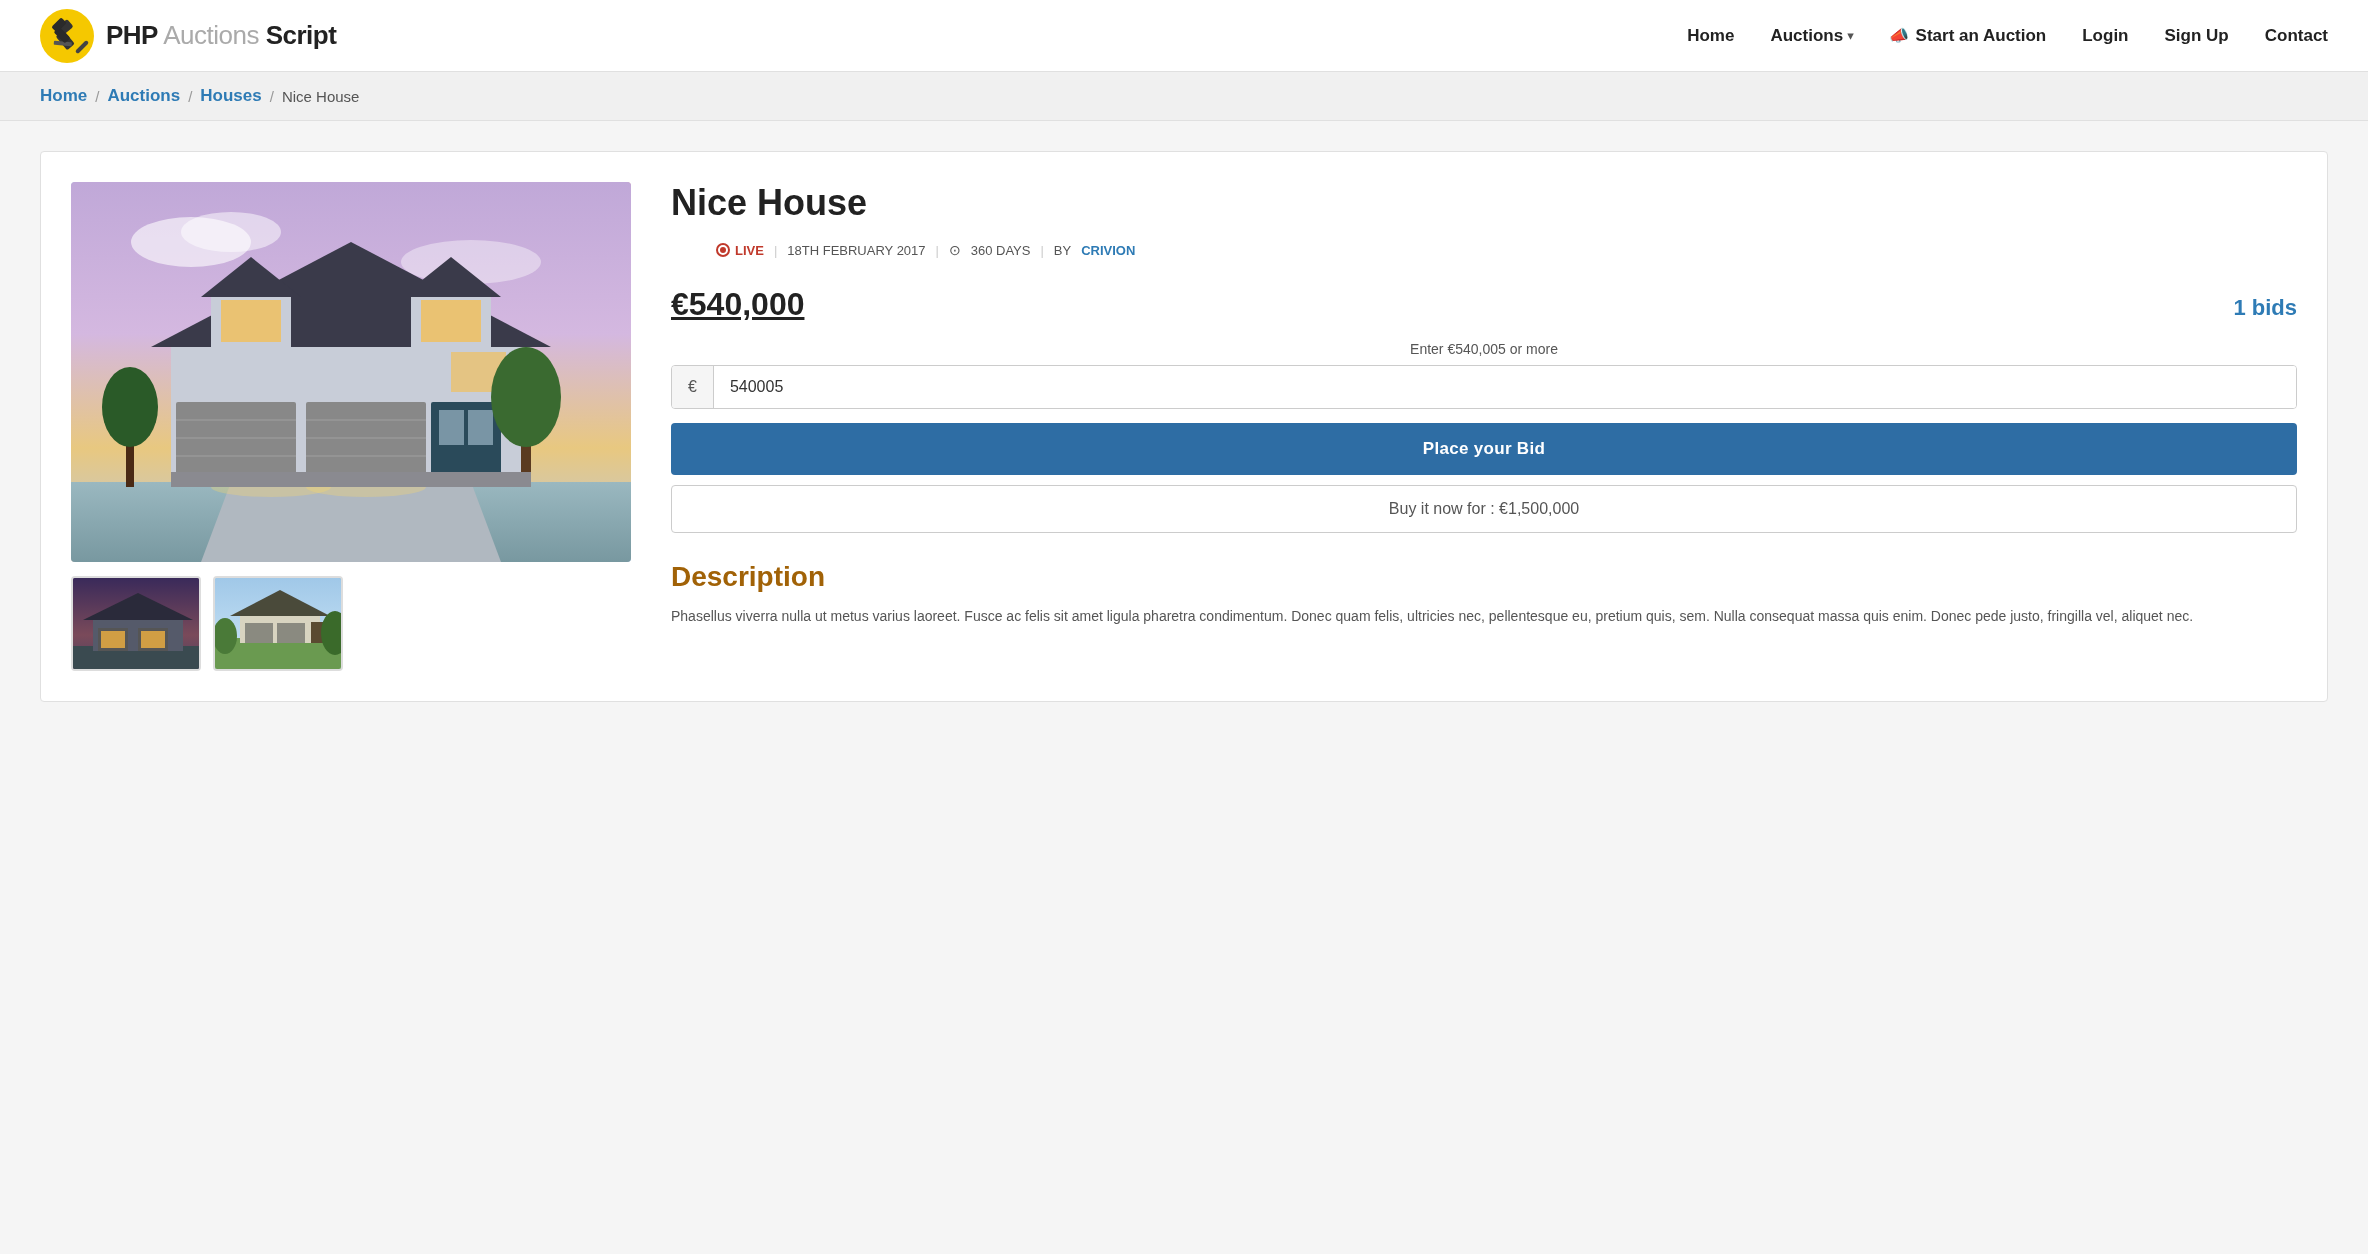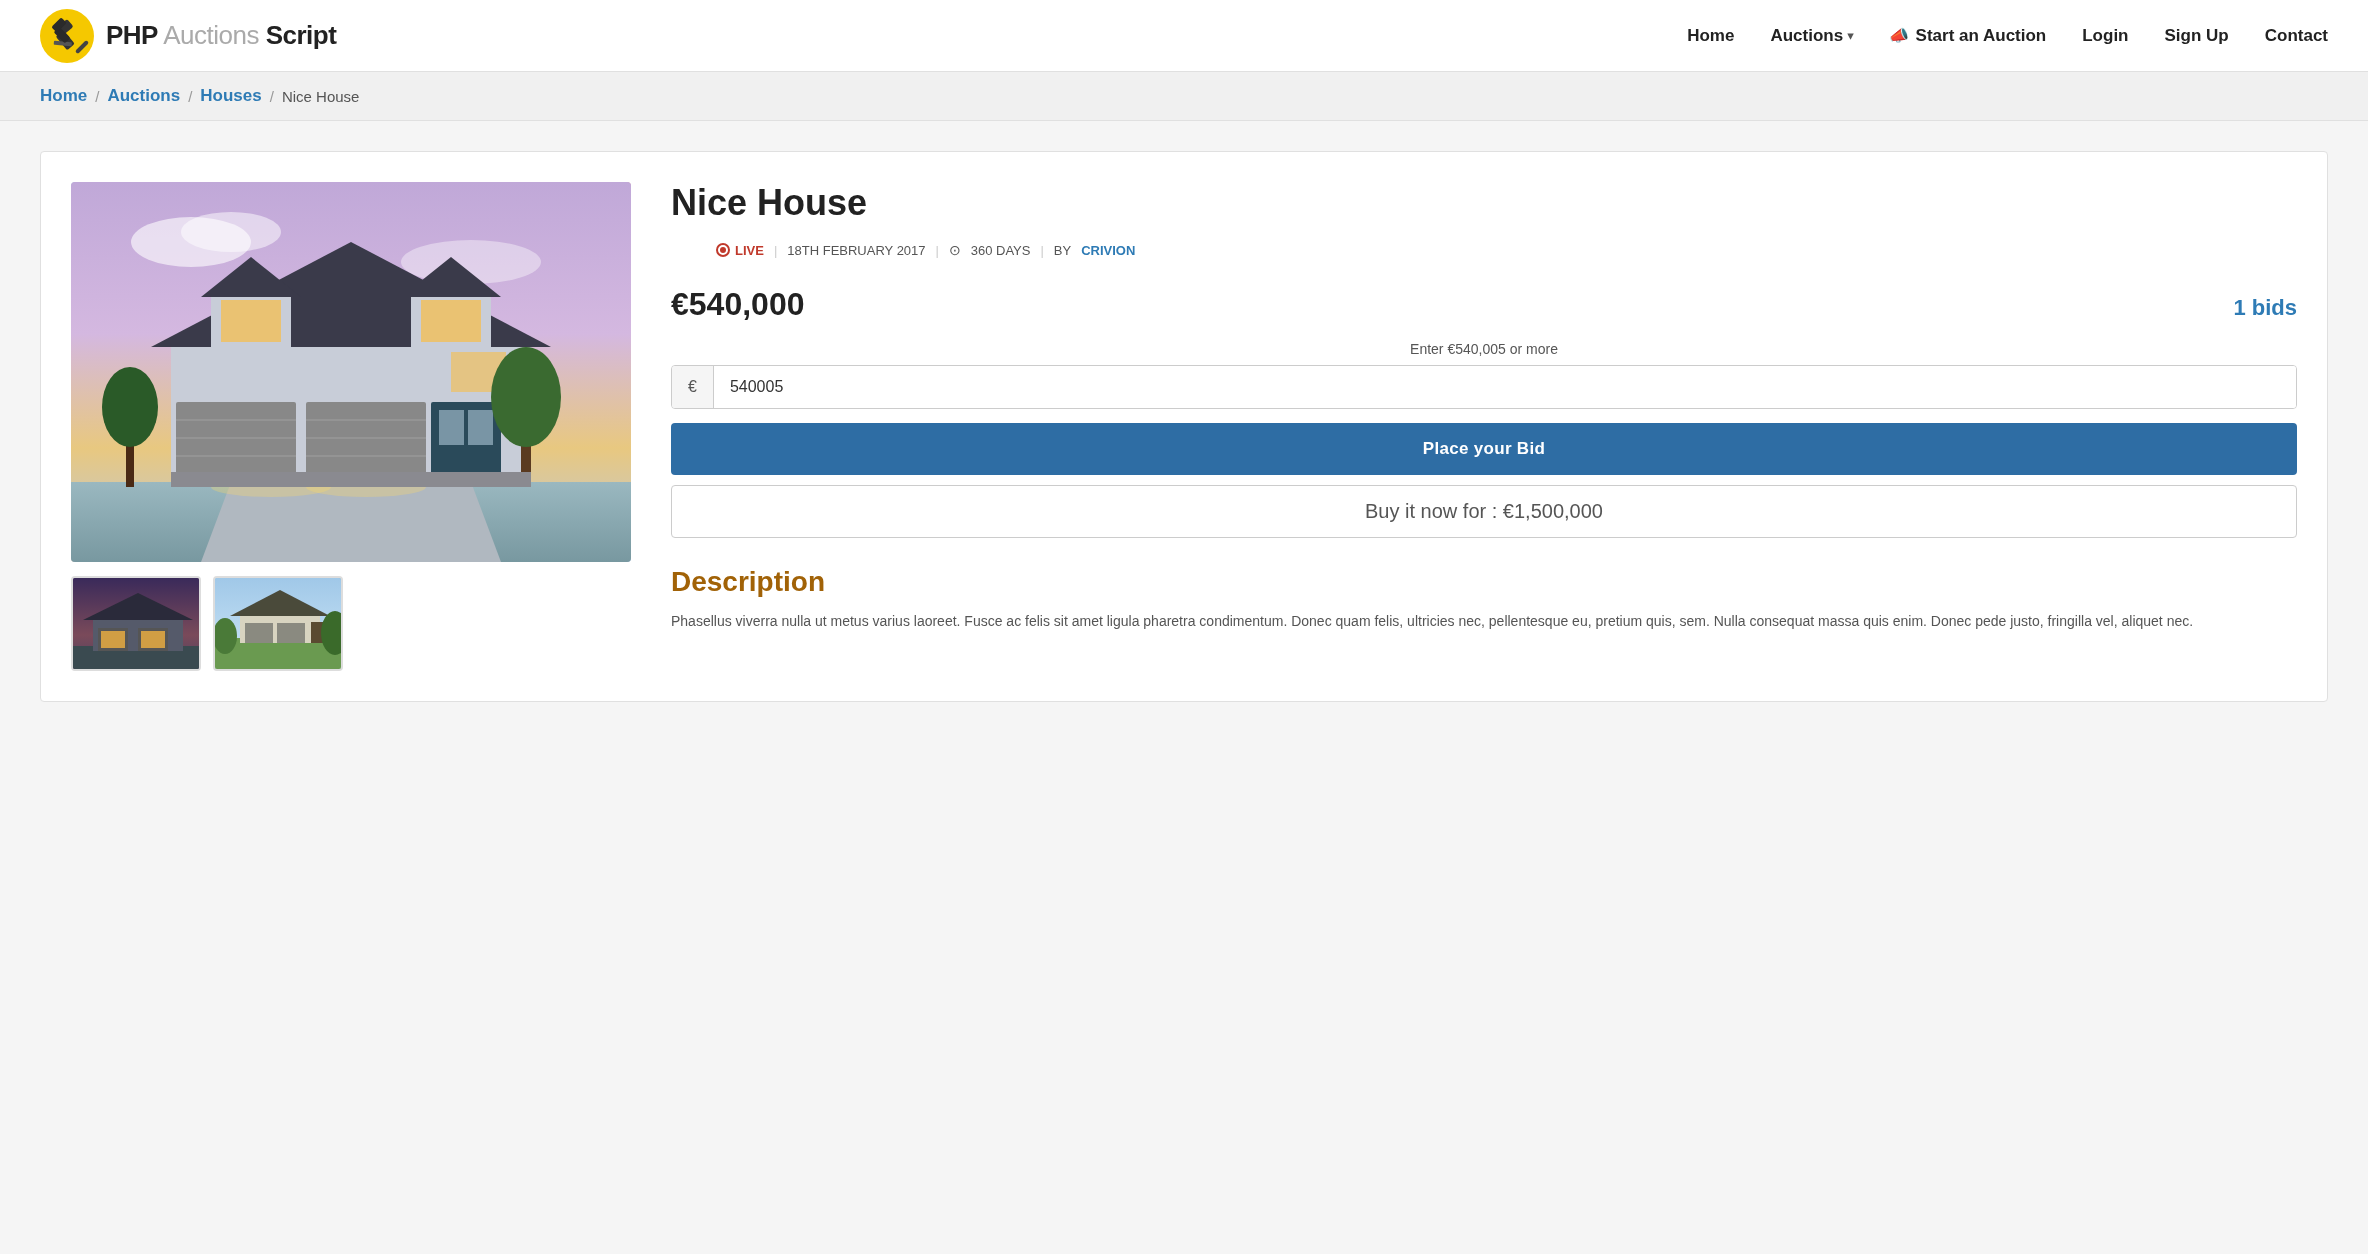--- a/index.html
+++ b/index.html
@@ -206,20 +206,21 @@
     .price-row {
       display: flex;
       align-items: baseline;
       justify-content: space-between;
       margin-bottom: 18px;
     }
     .current-price {
       font-size: 32px;
       font-weight: 700;
       color: #222;
+      text-decoration: underline;
     }
     .bids-count {
       font-size: 22px;
       color: #2e7bb5;
       font-weight: 600;
     }
 
     .bid-label {
       font-size: 14px;
       color: #555;
@@ -268,21 +269,21 @@
     }
 
     .buy-now-btn {
       display: block;
       width: 100%;
       background: #fff;
       color: #555;
       border: 1px solid #ccc;
       border-radius: 4px;
       padding: 14px;
-      font-size: 20px;
+      font-size: 16px;
       cursor: pointer;
       text-align: center;
       margin-bottom: 28px;
     }
 
     .description-title {
       font-size: 28px;
       font-weight: 700;
       color: #a16207;
       margin-bottom: 12px;

